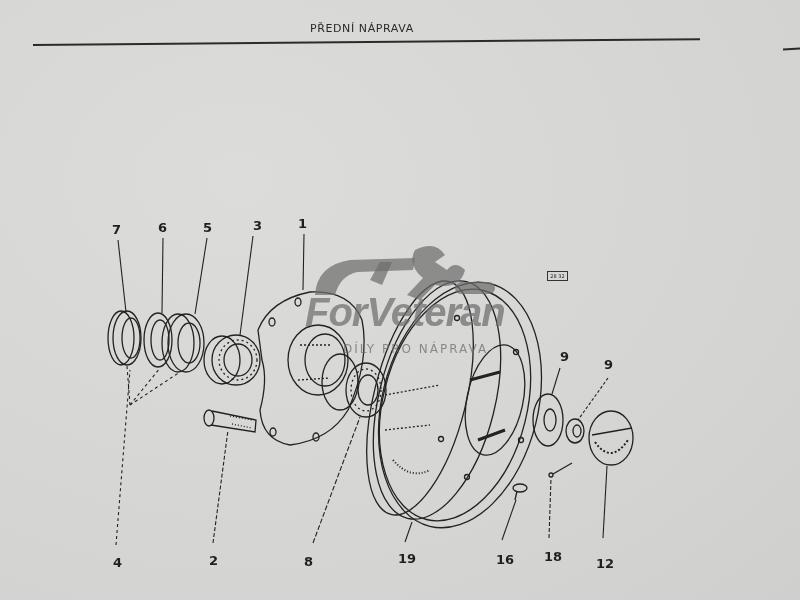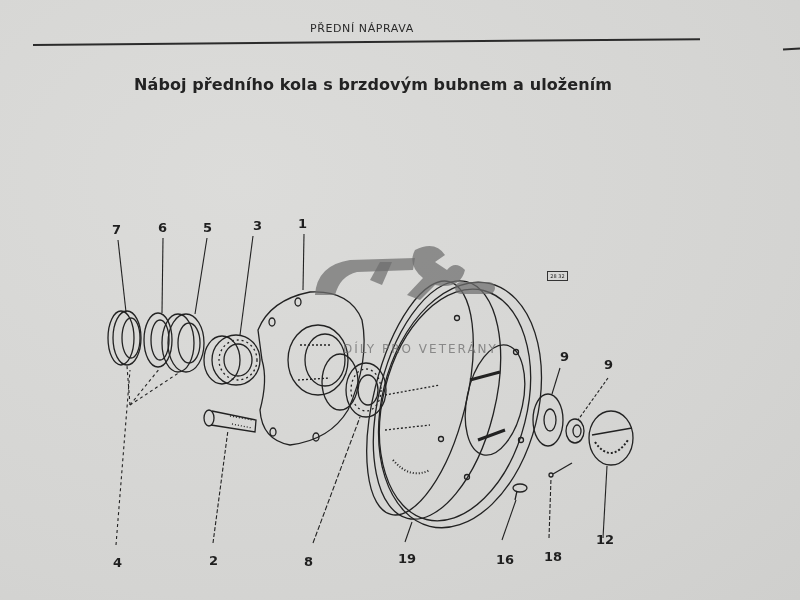--- a/index.html
+++ b/index.html
@@ -50,21 +50,20 @@
 </style>
 </head>
 <body>
 
 <div class="page">
 
   <div class="running-head">PŘEDNÍ NÁPRAVA</div>
   <div class="rule"></div>
   <div class="rule-stub"></div>
 
-  <div class="title">Náboj předního kola s brzdovým bubnem a uložením</div>
 
   <svg class="diagram" width="800" height="600" viewBox="0 0 800 600">
     <g fill="none" stroke="#222" stroke-width="1.3">
 
       <g>
         <ellipse cx="127" cy="338" rx="14" ry="27"></ellipse>
         <ellipse cx="131" cy="338" rx="9" ry="20"></ellipse>
         <ellipse cx="121" cy="338" rx="13" ry="27"></ellipse>
       </g>
 
@@ -182,27 +181,28 @@
   <div class="callout" style="left:253px;top:218px">3</div>
   <div class="callout" style="left:298px;top:216px">1</div>
   <div class="callout" style="left:560px;top:349px">9</div>
   <div class="callout" style="left:604px;top:357px">9</div>
   <div class="callout" style="left:113px;top:555px">4</div>
   <div class="callout" style="left:209px;top:553px">2</div>
   <div class="callout" style="left:304px;top:554px">8</div>
   <div class="callout" style="left:398px;top:551px">19</div>
   <div class="callout" style="left:496px;top:552px">16</div>
   <div class="callout" style="left:544px;top:549px">18</div>
-  <div class="callout" style="left:596px;top:532px">12</div>
+  <div class="callout" style="left:596px;top:556px">12</div>
 
   <div class="watermark">
     <svg width="220" height="70" viewBox="0 0 220 70" style="position:absolute;left:0;top:0">
       <g fill="rgba(110,110,110,0.72)">
         <path d="M20 55 Q22 25 55 20 L120 18 L118 30 L62 32 Q45 36 40 55 Z"></path>
         <path d="M75 40 L85 22 L97 22 L87 45 Z"></path>
         <path d="M120 10 Q140 0 150 15 L140 22 L152 30 Q160 20 170 30 Q165 50 140 45 L125 60 L112 55 L128 38 Q112 25 120 10 Z"></path>
         <rect x="160" y="42" width="40" height="12" rx="6"></rect>
       </g>
     </svg>
-    <div class="wm-sub">DÍLY PRO VETERÁNY</div>
+    <div class="wm-word">ForVeteran</div>
+    <div class="wm-sub">DÍLY PRO NÁPRAVA</div>
   </div>
 
 </div>
 
 </body></html>

